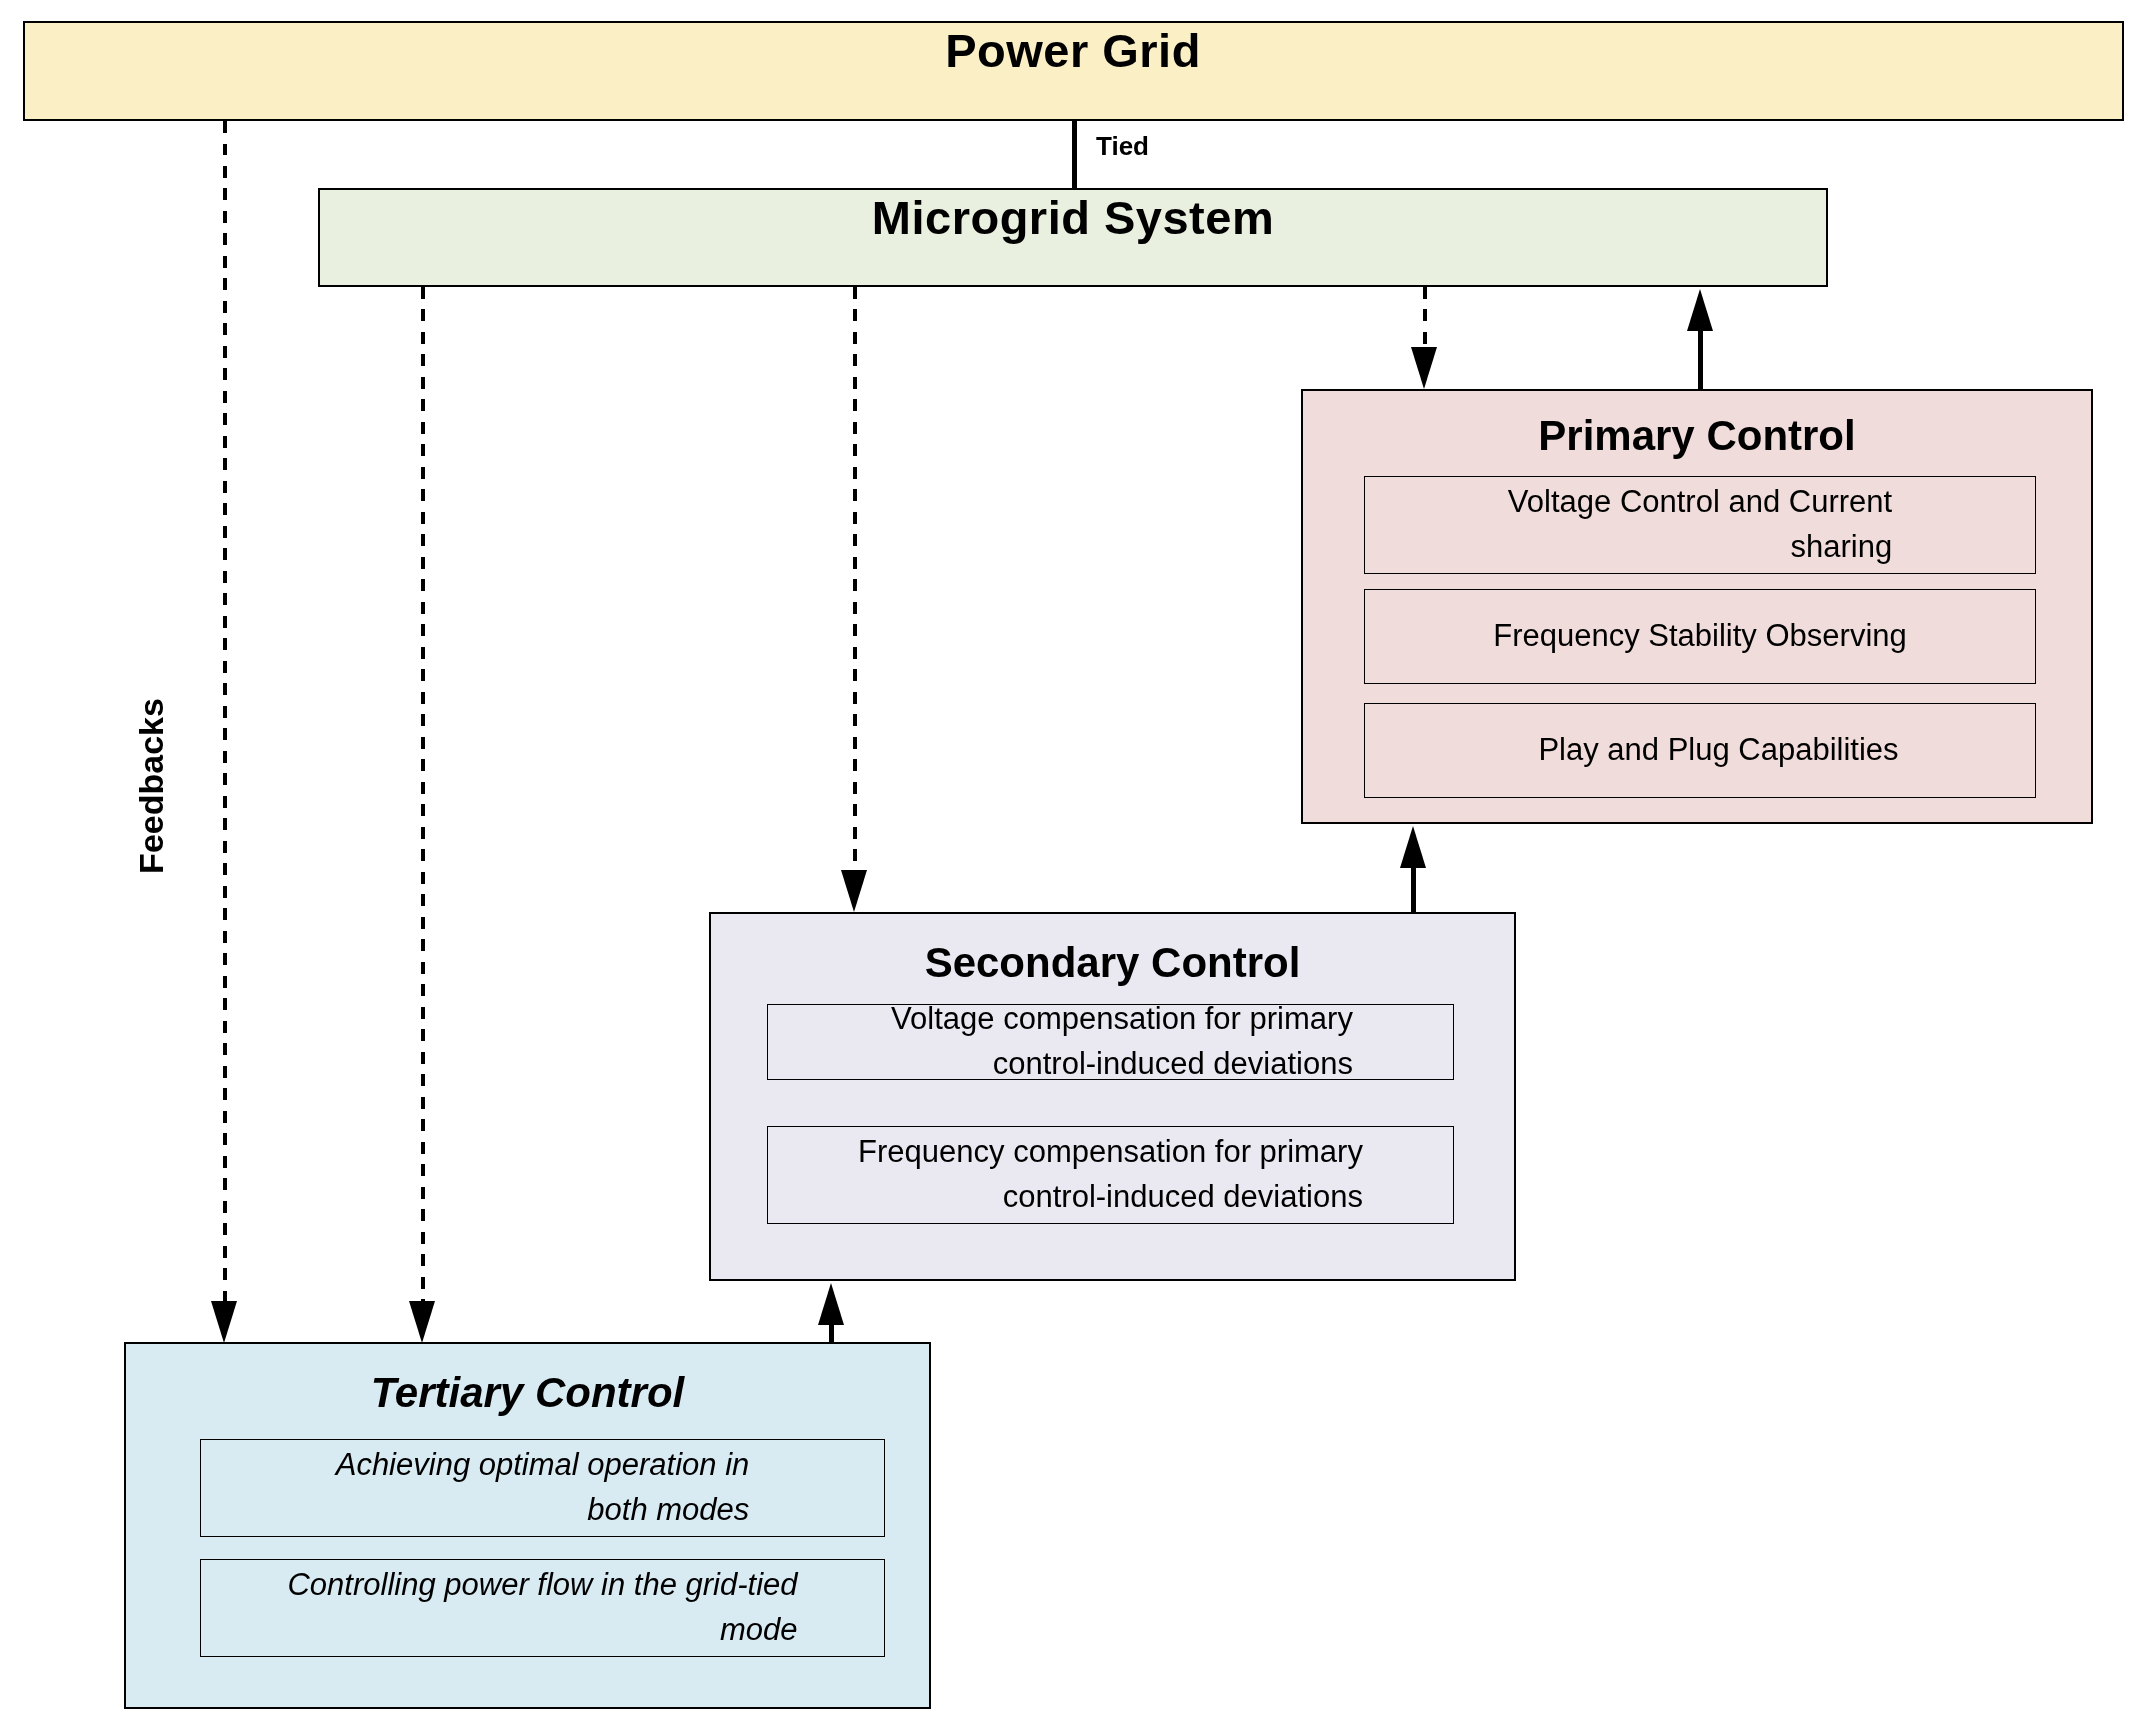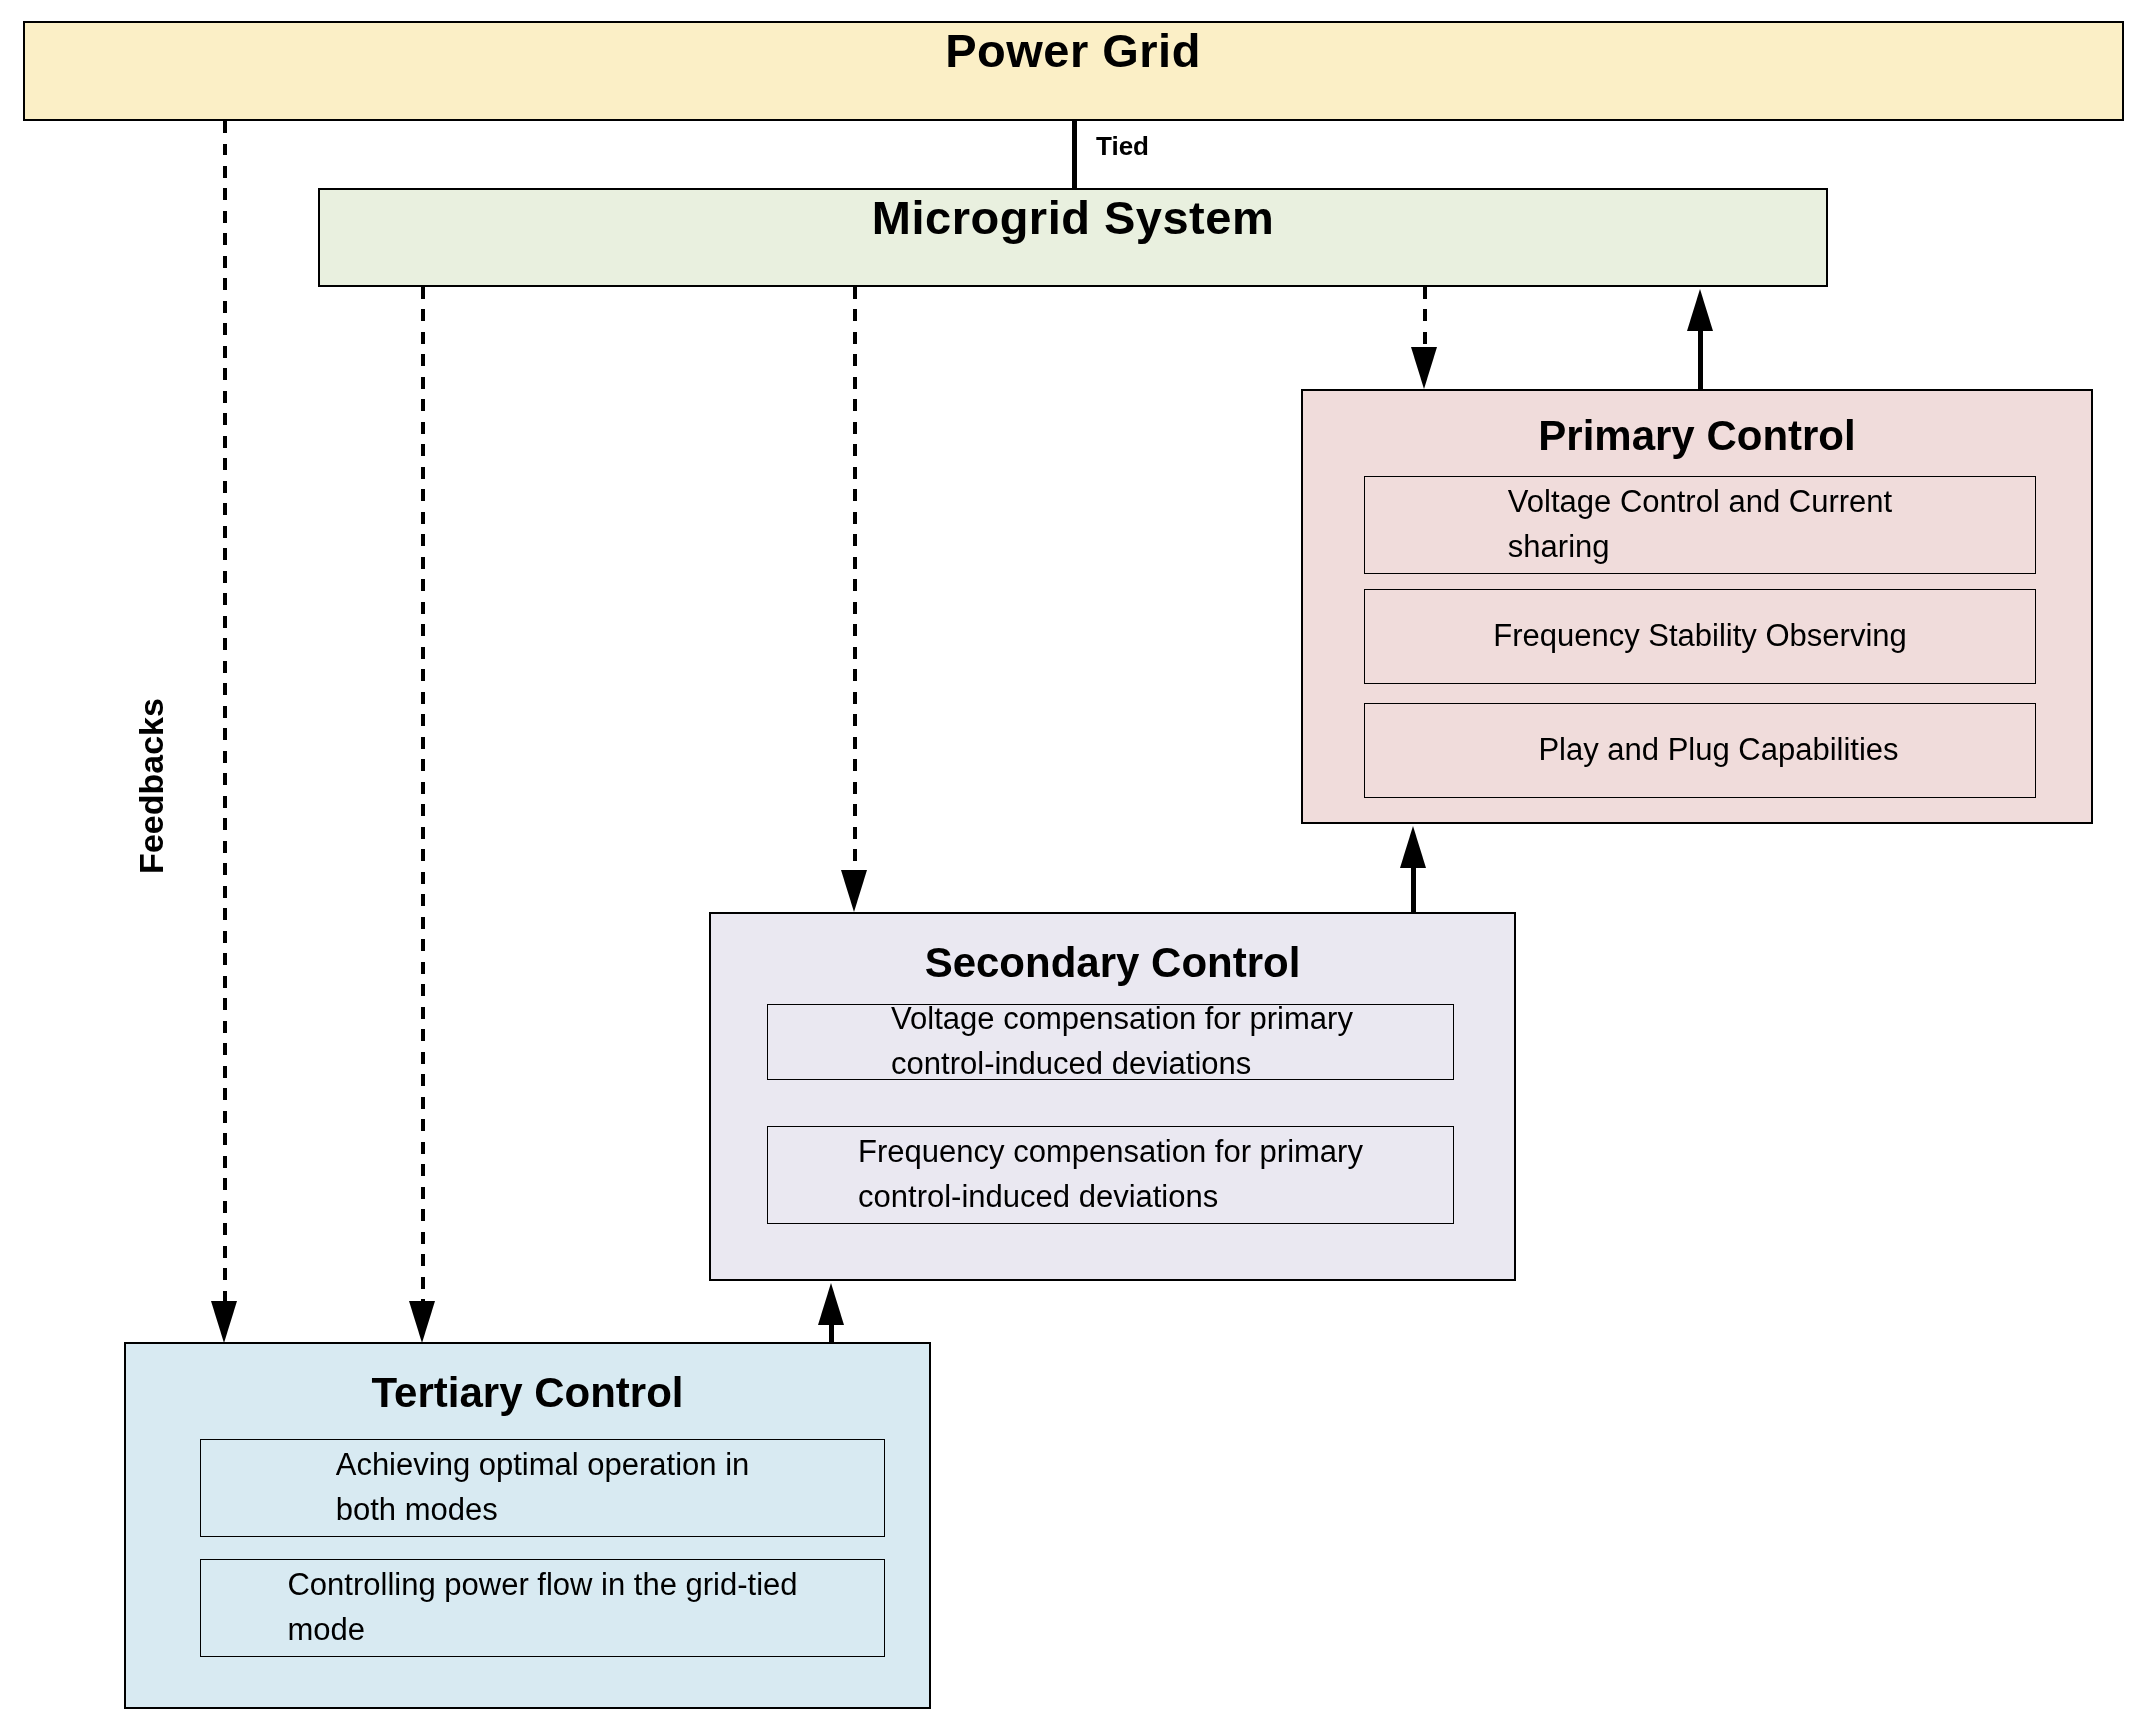--- a/index.html
+++ b/index.html
@@ -23,35 +23,35 @@
     justify-content: center;
   }
   #power-grid  { left: 22.5px;  top: 20.5px;  width: 2101px; height: 100px; background: var(--power-grid-bg, #fbefc6); }
   #microgrid   { left: 318px; top: 188px; width: 1510px; height: 99px; background: var(--microgrid-bg, #e9f0df); }
   .big-title   { font-size: 47px; font-weight: 600; letter-spacing: 0.5px; }
 
   
   .control-box { position: absolute; border: 2.9px solid var(--line, #000); }
   #primary   { left: 1301px; top: 389px;  width: 792px; height: 435px; background: var(--primary-bg,  #f0dcdb); }
   #secondary { left: 709px; top: 912px; width: 807px; height: 369px; background: var(--secondary-bg, #eae8f1); }
-  #tertiary  { left: 124px;  top: 1342px; width: 807px; height: 367px; background: var(--tertiary-bg, #d8eaf2); }
+  #tertiary  { left: 124px;  top: 1342px; width: 807px; height: 367px; background: var(--tertiary-bg, #d8eaf2); font-style: italic; }
 
   .control-title {
     position: absolute; left: 0; right: 0;
     text-align: center; font-size: 42px; font-weight: 600;
   }
   #primary  .control-title { top: 20.5px; }
   #secondary .control-title { top: 25.4px; }
   #tertiary  .control-title { top: 25.4px; }
 
   .sub-box {
     position: absolute;
     border: 1.5px solid var(--line, #000);
     display: flex; align-items: center; justify-content: center;
-    text-align: left;
+    text-align: right;
     font-size: 31px; line-height: 1.45;
     white-space: pre-line;
   }
   
   #primary .sub-box { left: 61px; width: 672px; }
   #primary .sub-1 { top: 85px; height: 98px; }
   #primary .sub-2 { top: 198px; height: 95px; }
   #primary .sub-3 { top: 312px; height: 95px; padding-left: 37px; }
   
   #secondary .sub-box { left: 56px; width: 687px; }

